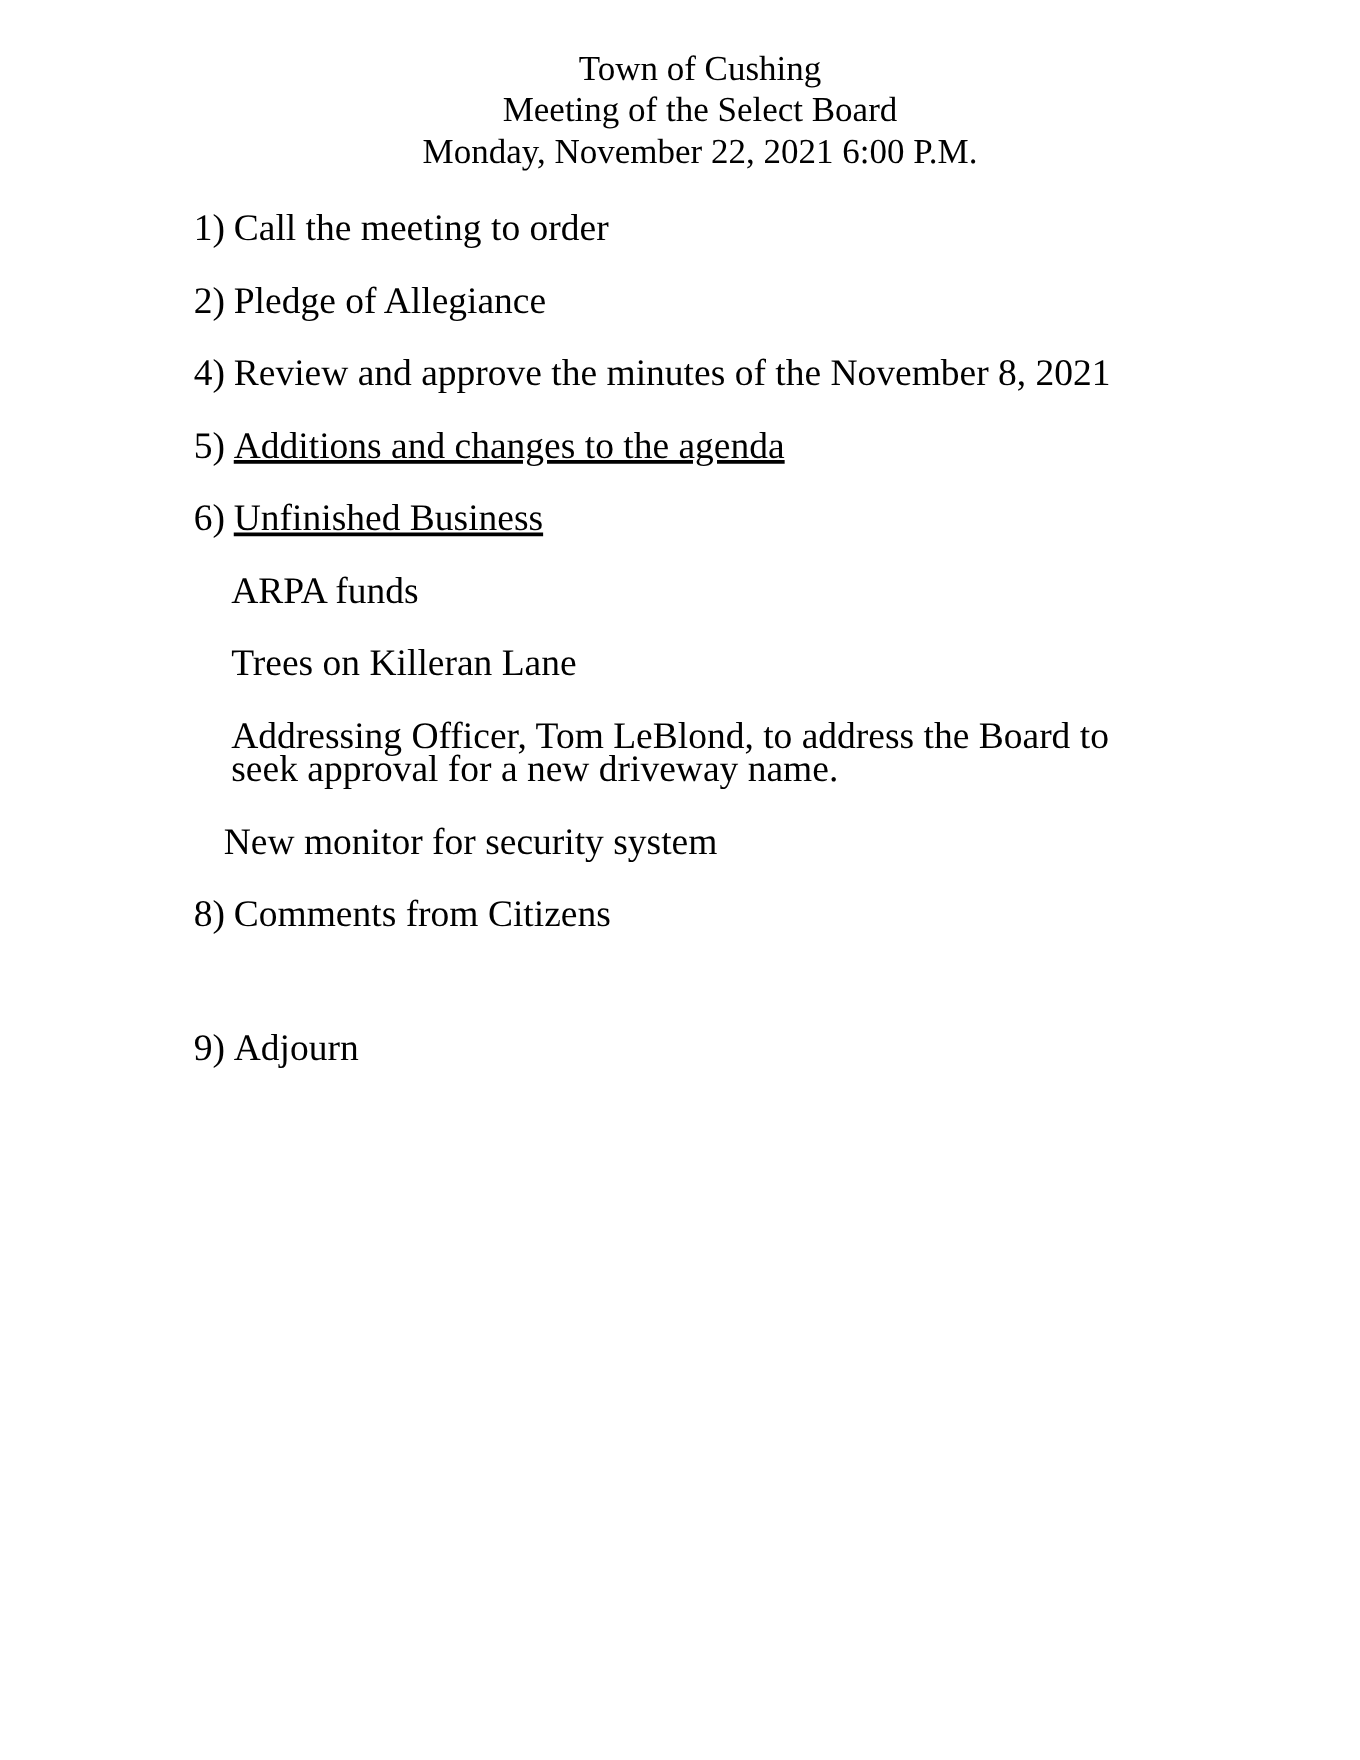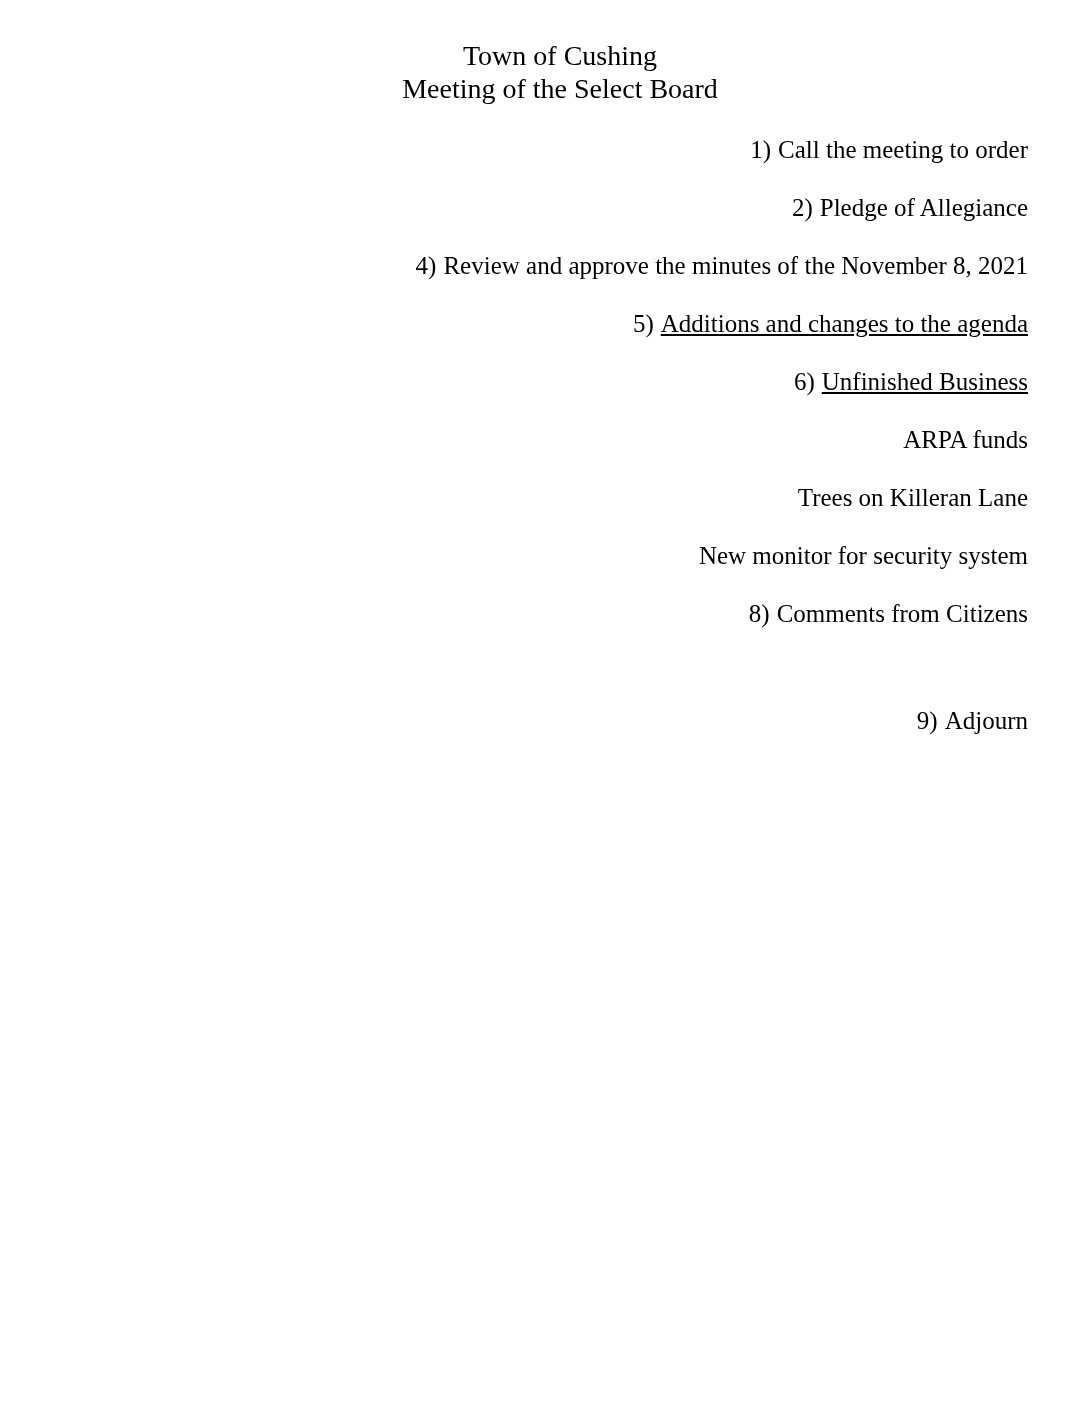--- a/index.html
+++ b/index.html
@@ -20,40 +20,40 @@
   .doc-header {
     padding-top: 39px;
     text-align: center;
     font-size: 28px;
     line-height: 33px;
     padding-left: 32px;
   }
   .content {
     margin-left: 155px;
     margin-right: 60px;
-    font-size: 25px;
+    font-size: 30px;
     line-height: 27px;
-    text-align: right;
   }
   .item { margin-top: 31px; }
   .gap-large { margin-top: 80px; }
   .sub { padding-left: 30px; }
   .sub-sm { padding-left: 24px; }
   .para { max-width: 780px; }
   .u { text-decoration: underline; }
   .num { margin-right: 7px; }
 </style>
 </head>
 <body>
 
 <div class="page">
 
   <div class="doc-header">
     <div>Town of Cushing</div>
     <div>Meeting of the Select Board</div>
+    <div>Monday, November 22, 2021 6:00 P.M.</div>
   </div>
 
   <div class="content">
 
     <div class="item">
       <span class="num">1)</span><span class="txt">Call the meeting to order</span>
     </div>
 
     <div class="item">
       <span class="num">2)</span><span class="txt">Pledge of Allegiance</span>
@@ -74,20 +74,23 @@
 
     <div class="item sub">
       <span>ARPA funds</span>
     </div>
 
     <div class="item sub">
       <span>Trees on Killeran Lane</span>
     </div>
 
 
+    <div class="item sub para">
+      <span>Addressing Officer, Tom LeBlond, to address the Board to seek approval for a new driveway name.</span>
+    </div>
 
     <div class="item sub-sm">
       <span>New monitor for security system</span>
     </div>
 
 
     <div class="item">
       <span class="num">8)</span><span class="txt">Comments from Citizens</span>
     </div>
 

